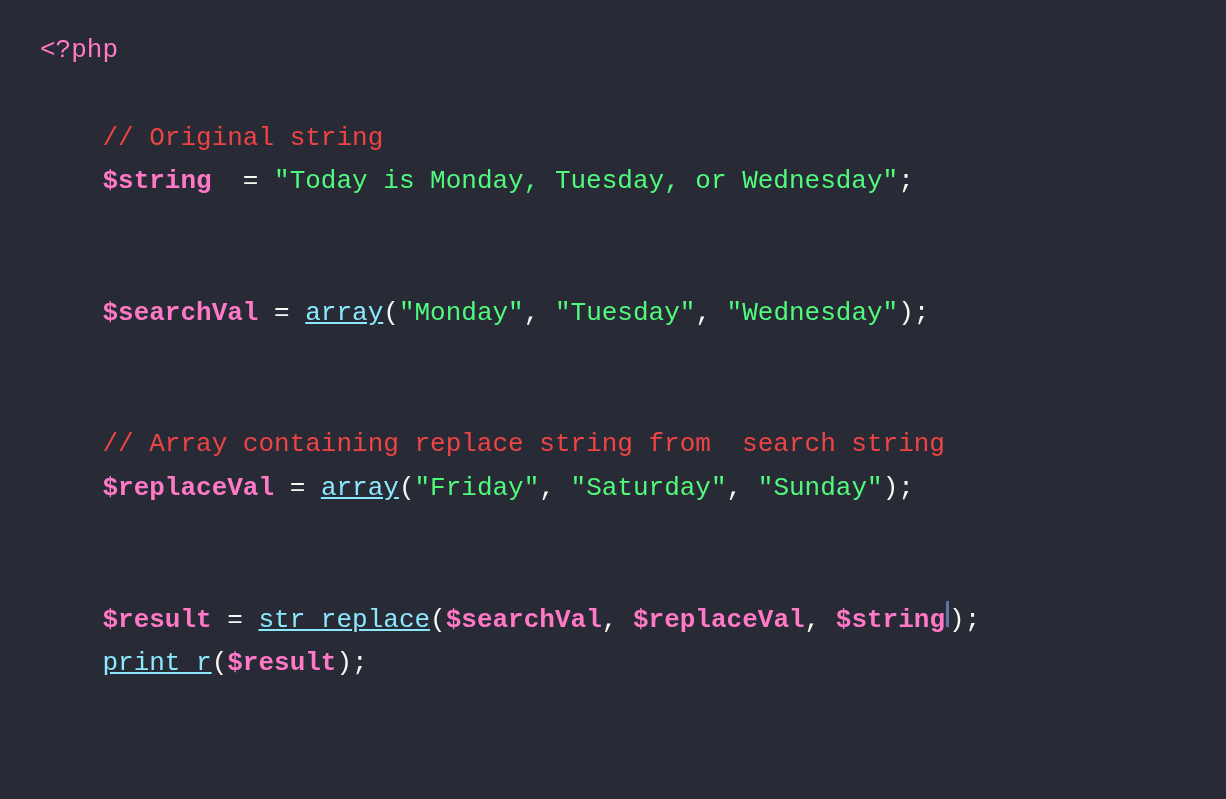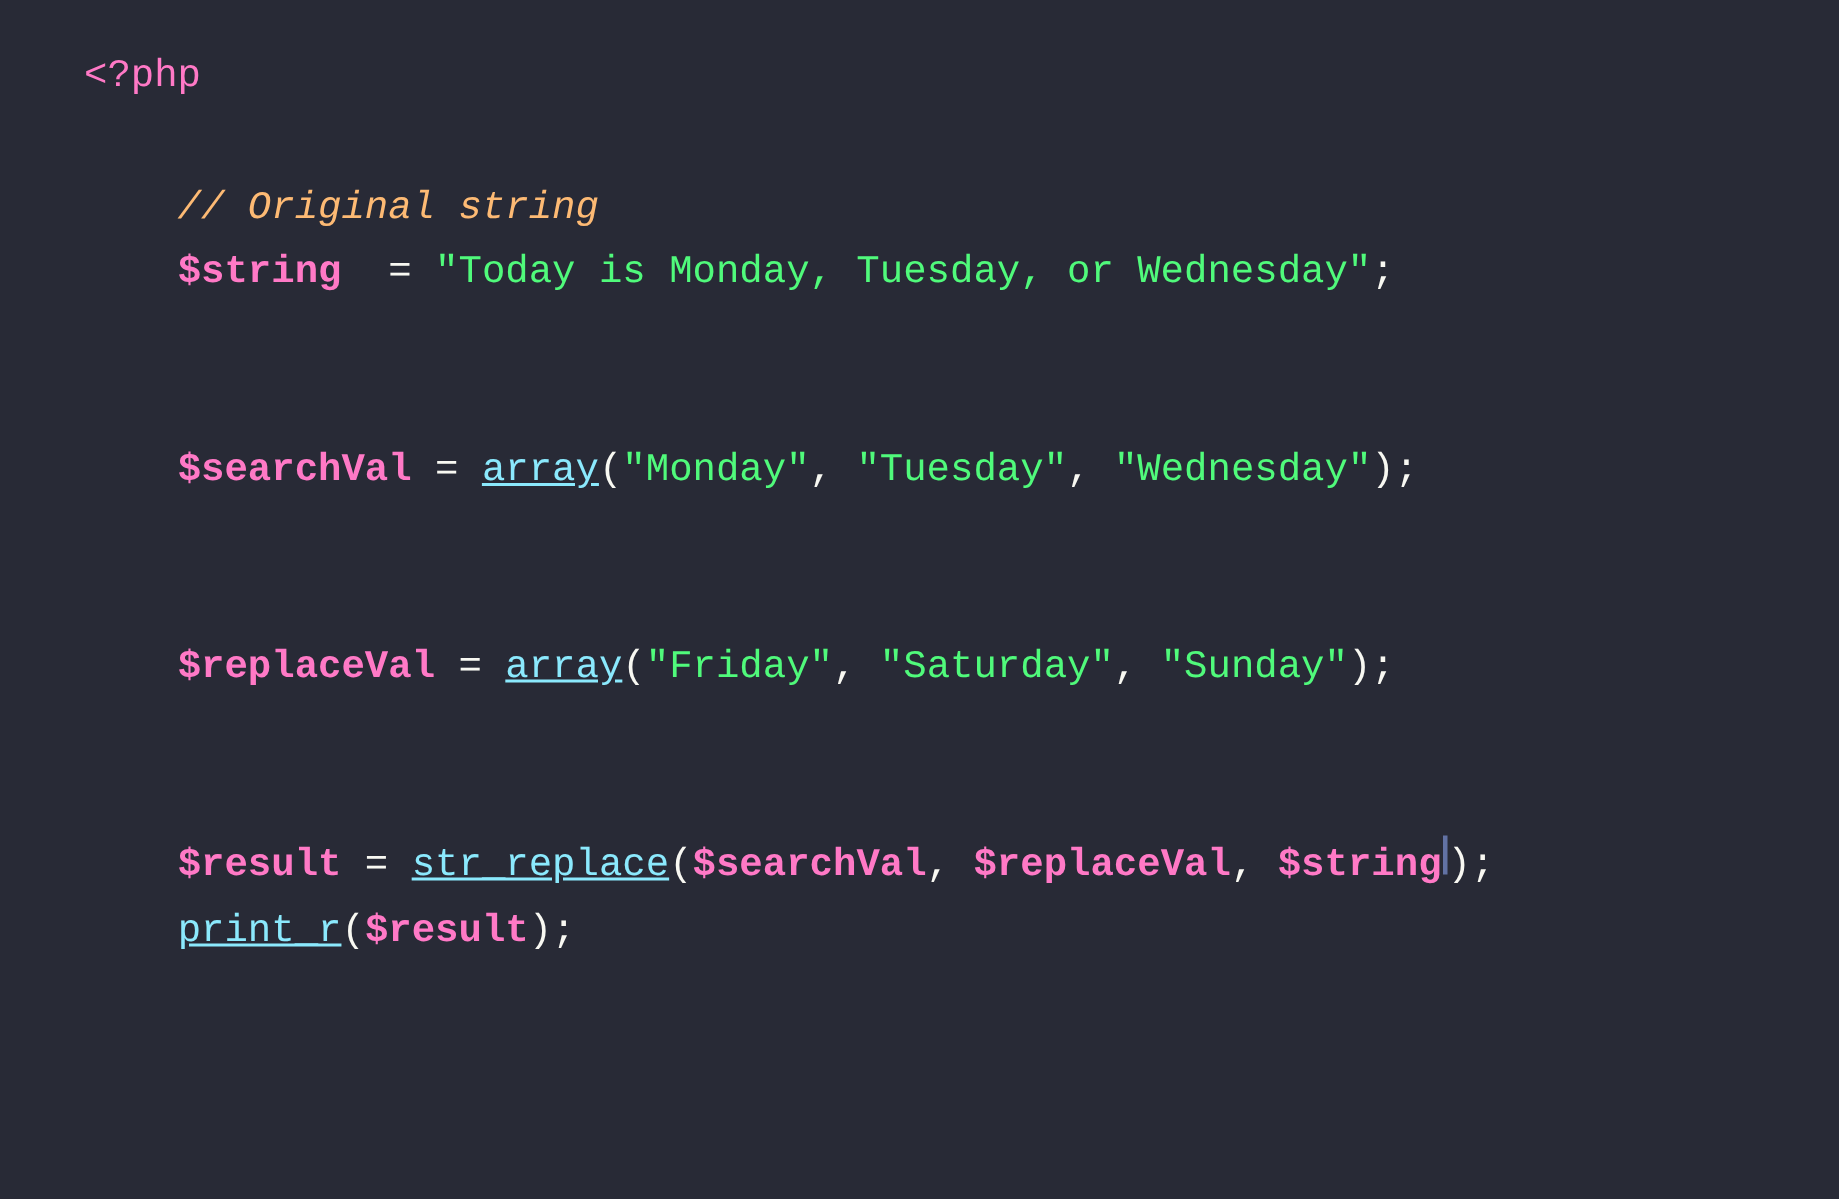--- a/index.html
+++ b/index.html
@@ -13,40 +13,40 @@
       width: 1226px;
       height: 799px;
       overflow: hidden;
       font-family: 'Courier New', Courier, monospace;
     }
 
     .code-container {
       background-color: #282a36;
       width: 100%;
       height: 100%;
-      padding: 30px 56px;
+      padding: 30px 40px;
       line-height: 1.6;
     }
 
     .code-line {
       display: flex;
       align-items: baseline;
       white-space: pre;
       font-size: 26px;
       font-weight: 400;
       margin-bottom: 2px;
     }
 
     .code-line.empty {
       height: 42px;
     }
 
     
     .c-tag       { color: #ff79c6; }   
-    .c-comment   { color: #fdba74; font-style: italic; }
+    .c-comment   { color: #ef4444; }
     .c-var       { color: #ff79c6; font-weight: bold; }   
     .c-op        { color: #f8f8f2; }   
     .c-string    { color: #50fa7b; }   
     .c-func      { color: #8be9fd; text-decoration: underline; }   
     .c-paren     { color: #f8f8f2; }   
     .c-semi      { color: #f8f8f2; }   
     .c-plain     { color: #f8f8f2; }
     .c-cursor    {
       display: inline-block;
       width: 3px;
@@ -63,19 +63,20 @@
 
 <div class="code-line"><span class="c-tag">&lt;?php</span></div>
     <div class="code-line empty">&nbsp;</div>
     <div class="code-line"><span class="c-comment">    // Original string</span></div>
     <div class="code-line"><span class="c-plain">    </span><span class="c-var">$string</span><span class="c-op">  = </span><span class="c-string">"Today is Monday, Tuesday, or Wednesday"</span><span class="c-semi">;</span></div>
     <div class="code-line empty">&nbsp;</div>
     <div class="code-line empty">&nbsp;</div>
     <div class="code-line"><span class="c-plain">    </span><span class="c-var">$searchVal</span><span class="c-op"> = </span><span class="c-func">array</span><span class="c-paren">(</span><span class="c-string">"Monday"</span><span class="c-plain">, </span><span class="c-string">"Tuesday"</span><span class="c-plain">, </span><span class="c-string">"Wednesday"</span><span class="c-paren">)</span><span class="c-semi">;</span></div>
     <div class="code-line empty">&nbsp;</div>
     <div class="code-line empty">&nbsp;</div>
+    <div class="code-line"><span class="c-comment">    // Array containing replace string from  search string</span></div>
     <div class="code-line"><span class="c-plain">    </span><span class="c-var">$replaceVal</span><span class="c-op"> = </span><span class="c-func">array</span><span class="c-paren">(</span><span class="c-string">"Friday"</span><span class="c-plain">, </span><span class="c-string">"Saturday"</span><span class="c-plain">, </span><span class="c-string">"Sunday"</span><span class="c-paren">)</span><span class="c-semi">;</span></div>
     <div class="code-line empty">&nbsp;</div>
     <div class="code-line empty">&nbsp;</div>
     <div class="code-line"><span class="c-plain">    </span><span class="c-var">$result</span><span class="c-op"> = </span><span class="c-func">str_replace</span><span class="c-paren">(</span><span class="c-var">$searchVal</span><span class="c-plain">, </span><span class="c-var">$replaceVal</span><span class="c-plain">, </span><span class="c-var">$string</span><span class="c-cursor"></span><span class="c-paren">)</span><span class="c-semi">;</span></div>
     <div class="code-line"><span class="c-plain">    </span><span class="c-func">print_r</span><span class="c-paren">(</span><span class="c-var">$result</span><span class="c-paren">)</span><span class="c-semi">;</span></div>
     <div class="code-line empty">&nbsp;</div>
   </div>
 
 </body></html>

